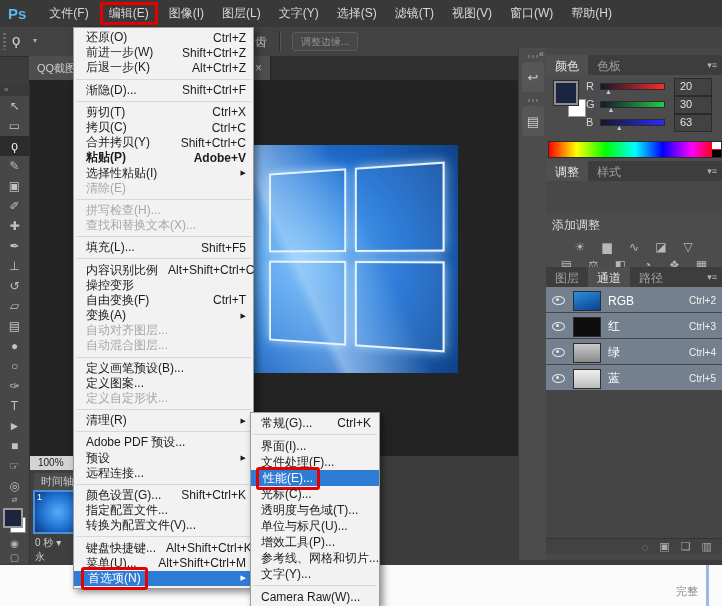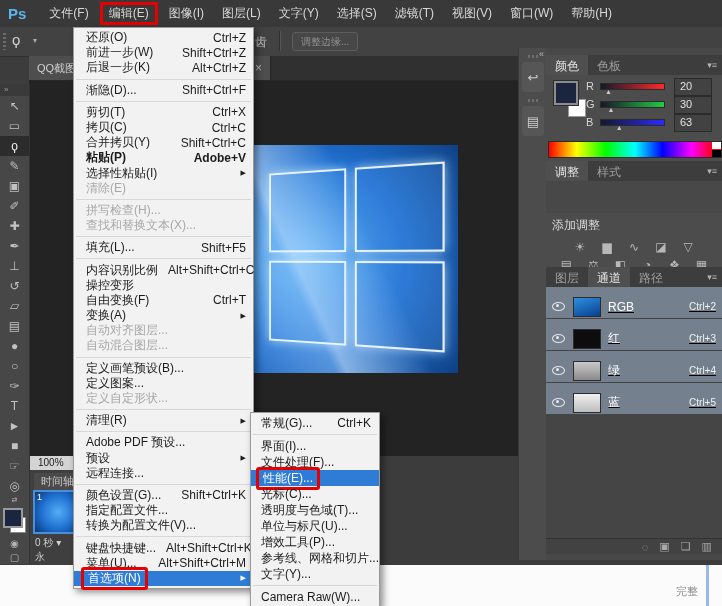--- a/index.html
+++ b/index.html
@@ -91,21 +91,21 @@
     background:linear-gradient(90deg,#f00,#ff0 16%,#0f0 33%,#0ff 50%,#00f 66%,#f0f 83%,#f00 96%);}
   .spec-w{position:absolute;right:0;top:0;width:9px;height:7px;background:#fff;}
   .spec-b{position:absolute;right:0;bottom:0;width:9px;height:7px;background:#000;}
   .adjtabs{top:113px;}
   .adjpanel{position:absolute;left:0;top:133px;width:176px;height:86px;background:#4c4c4c;margin-top:32px;}
   .adj-head{font-size:12px;color:#d9d9d9;padding:4px 0 2px 6px;}
   .adj-row{display:flex;justify-content:center;gap:9px;margin-top:4px;}
   .adj-ic{color:#b8b8b8;font-size:12px;width:18px;height:14px;text-align:center;line-height:14px;}
   .chtabs{top:219px;}
   .chpanel{position:absolute;left:0;top:239px;width:176px;height:251px;background:#454545;}
-  .chan-row{display:flex;align-items:center;height:23px;background:#74808e;margin-bottom:1px;padding:8px 4px 0 6px;text-decoration:underline;}
+  .chan-row{display:flex;align-items:center;height:23px;background:#74808e;margin-bottom:1px;padding:2px 4px 0 6px;}
   .eye{width:11px;height:7px;border:1px solid #e8e8e8;border-radius:50%;position:relative;margin-right:8px;}
   .eye::after{content:"";position:absolute;left:3px;top:1px;width:3px;height:3px;border-radius:50%;background:#e8e8e8;}
   .th{width:26px;height:18px;border:1px solid #2c2c2c;margin-right:7px;}
   .th-rgb{background:linear-gradient(160deg,#2f8fe0,#0a3f8f);}
   .th-red{background:#0d0d0d;}
   .th-green{background:linear-gradient(180deg,#c9c9c9,#8a8a8a);}
   .th-blue{background:linear-gradient(180deg,#f0f0f0,#bdbdbd);}
   .chan-lab{font-size:12px;color:#fff;}
   .chan-sc{margin-left:auto;font-size:10px;color:#f2f2f2;margin-right:2px;}
   .chfooter{position:absolute;left:0;top:490px;width:176px;height:16px;background:#424242;border-top:1px solid #333;

